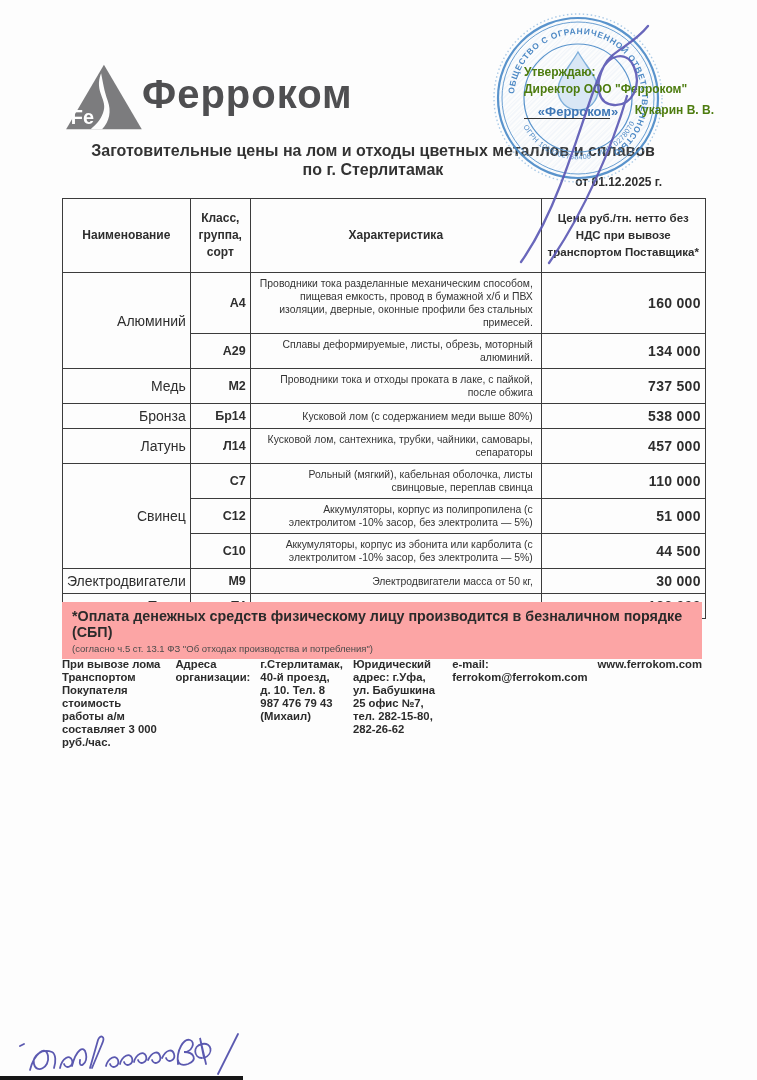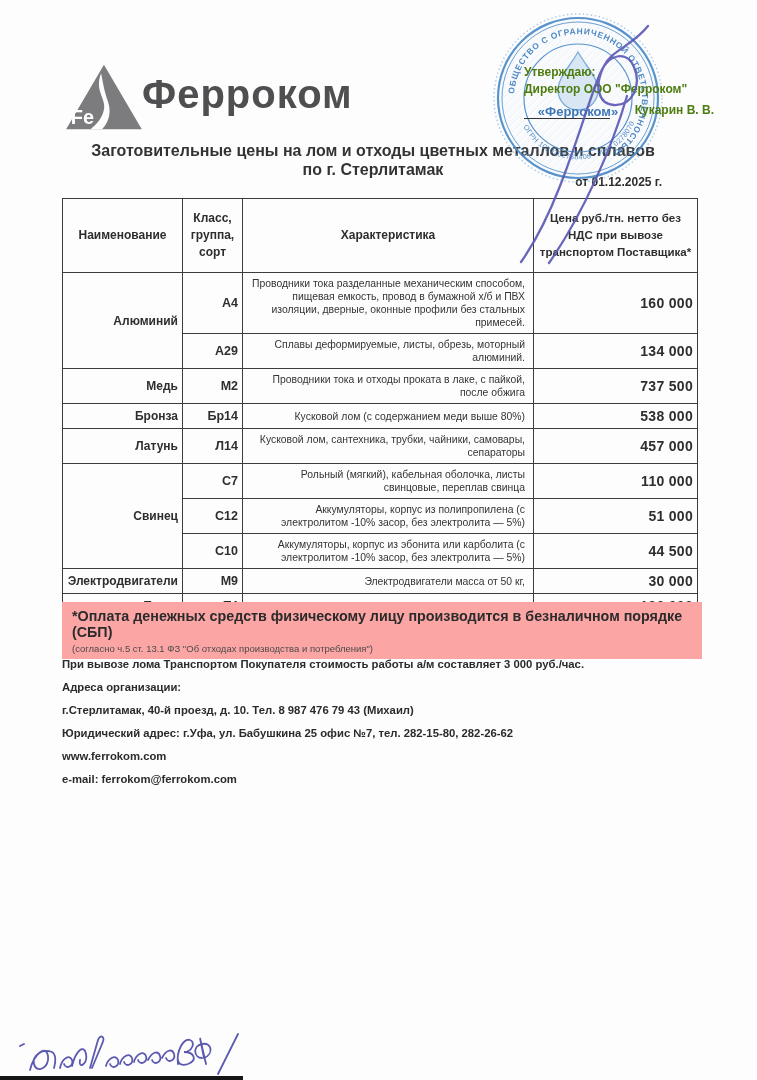--- a/index.html
+++ b/index.html
@@ -21,30 +21,30 @@
   .ink-signature{left:470px;top:8px;}
   .ink-handwriting{left:16px;top:1030px;}
   
   .doc-title{position:absolute;left:62px;top:141px;width:622px;text-align:center;font-size:16px;font-weight:bold;color:#333;line-height:19px;}
   .doc-date{position:absolute;left:62px;top:175px;width:600px;text-align:right;font-size:12px;font-weight:bold;}
   
   .price-table{position:absolute;left:62px;top:198px;border-collapse:collapse;table-layout:fixed;background:#fdfdfd;}
   .price-table,.price-table th,.price-table td{border:1.4px solid #3c3c3c;}
   .price-table th{font-size:12px;font-weight:bold;padding:11px 4px;line-height:17px;vertical-align:middle;}
   .price-table td{vertical-align:middle;text-align:right;padding:4px 4px;}
-  .c-name{font-size:12px;font-weight:bold;}
+  .c-name{font-size:14px;font-weight:normal;}
   .c-grade{font-size:12.5px;font-weight:bold;}
   .c-desc{font-size:10.4px;line-height:13px;color:#343434;padding:4px 8px !important;}
   .c-price{font-size:14px;font-weight:bold;letter-spacing:.3px;}
   
   .footnote{position:absolute;left:62px;top:602px;width:640px;background:#fca5a5;padding:6px 10px 5px 10px;box-sizing:border-box;}
   .footnote-bold{font-size:14.3px;font-weight:bold;color:#2b2b2b;}
   .footnote-small{font-size:9.5px;color:#4a4a4a;margin-top:3px;}
   
-  .footer{position:absolute;left:62px;top:658px;width:640px;display:flex;flex-direction:column;gap:10px;}
+  .footer{position:absolute;left:62px;top:658px;width:640px;display:flex;flex-direction:row;gap:10px;}
   .footer div{font-size:11.3px;font-weight:bold;line-height:13px;color:#2b2b2b;}
   .bottom-edge{position:absolute;left:0;top:1076px;width:243px;height:4px;background:#161616;}
 </style>
 </head>
 <body>
 
 <div class="page">
 
   <div class="logo">
     <svg width="82" height="70" viewBox="0 0 86 74">
@@ -179,22 +179,22 @@
   <div class="footnote">
     <div class="footnote-bold">*Оплата денежных средств физическому лицу производится в безналичном порядке (СБП)</div>
     <div class="footnote-small">(согласно ч.5 ст. 13.1 ФЗ "Об отходах производства и потребления")</div>
   </div>
 
   <div class="footer">
     <div>При вывозе лома Транспортом Покупателя стоимость работы а/м составляет 3 000 руб./час.</div>
     <div>Адреса организации:</div>
     <div>г.Стерлитамак, 40-й проезд, д. 10. Тел. 8 987 476 79 43 (Михаил)</div>
     <div>Юридический адрес: г.Уфа, ул. Бабушкина 25 офис №7, тел. 282-15-80, 282-26-62</div>
+    <div>e-mail: ferrokom@ferrokom.com</div>
     <div>www.ferrokom.com</div>
-    <div>e-mail: ferrokom@ferrokom.com</div>
   </div>
 
   <svg class="ink ink-handwriting" width="240" height="50" viewBox="0 0 240 50">
     <g fill="none" stroke="#4a48a8" stroke-width="1.8" stroke-linecap="round" opacity="0.9">
       <path d="M14,40 C18,24 30,14 32,26 C34,38 20,44 18,34 C16,26 26,18 36,22 C40,24 40,32 38,38"></path>
       <path d="M44,38 C46,28 54,24 56,30 C58,36 50,40 48,34"></path>
       <path d="M56,36 C60,20 68,14 70,24 C72,34 62,40 64,30"></path>
       <path d="M74,38 L82,10 C84,4 90,6 86,14 L76,38"></path>
       <path d="M90,36 C92,28 100,24 102,30 C104,36 96,40 94,34"></path>
       <path d="M104,34 C106,26 114,22 116,28 C118,34 110,38 108,32"></path>

